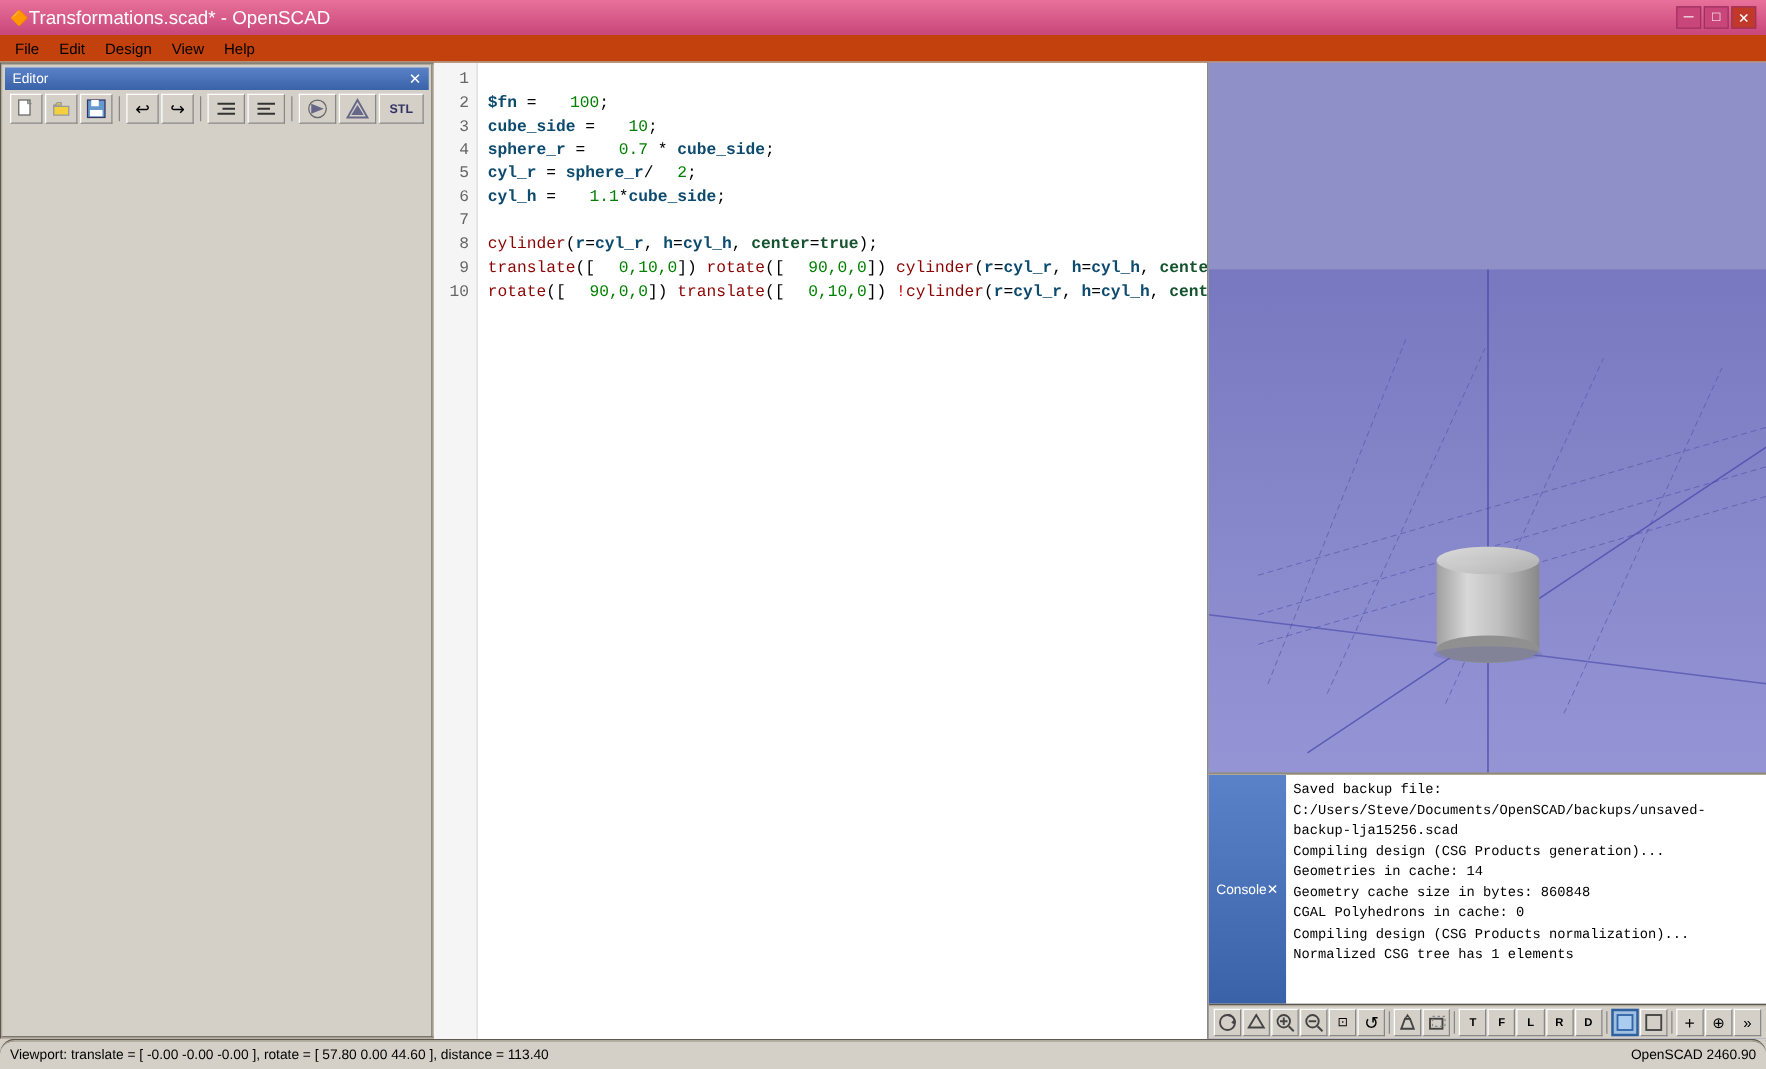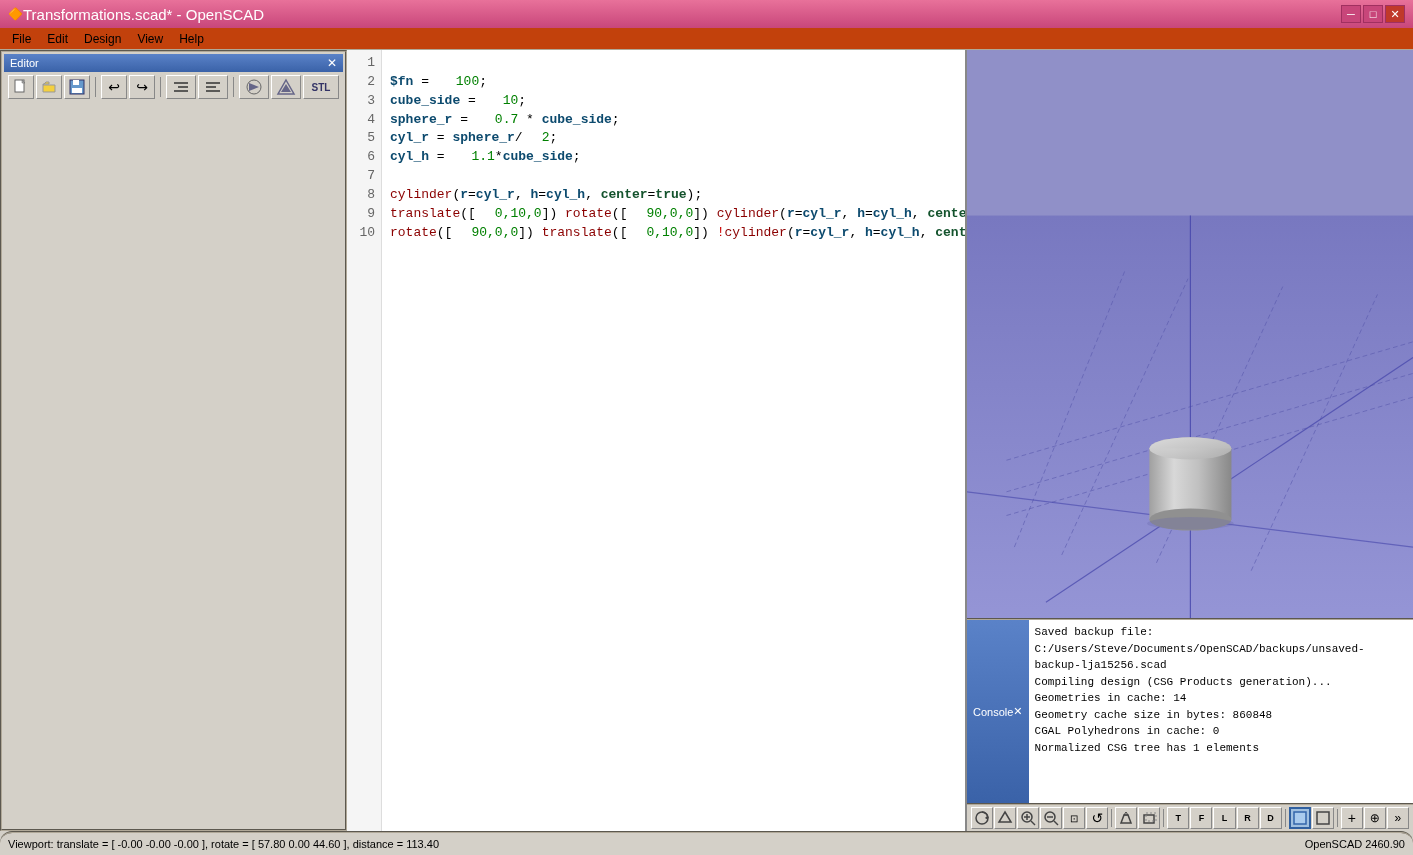--- a/index.html
+++ b/index.html
@@ -396,20 +396,21 @@
       <div id="console-header">
         <span>Console</span>
         <span style="cursor:pointer;">✕</span>
       </div>
       <div id="console-content">
       <div>Saved backup file: C:/Users/Steve/Documents/OpenSCAD/backups/unsaved-backup-lja15256.scad</div>
           <div>Compiling design (CSG Products generation)...</div>
           <div>Geometries in cache: 14</div>
           <div>Geometry cache size in bytes: 860848</div>
           <div>CGAL Polyhedrons in cache: 0</div>
+          <div>Compiling design (CSG Products normalization)...</div>
           <div>Normalized CSG tree has 1 elements</div>
         </div>
     </div>
 
     <div id="viewport-toolbar">
       <button class="vp-btn" title="Rotate">
         <svg width="16" height="16" viewBox="0 0 16 16">
             <circle cx="8" cy="8" r="6" fill="none" stroke="#444" stroke-width="1.5"></circle>
             <path d="M8,2 A6,6 0 0,1 14,8" stroke="#444" stroke-width="1.5" fill="none"></path>
             <polygon points="14,5 14,10 11,8" fill="#444"></polygon>

